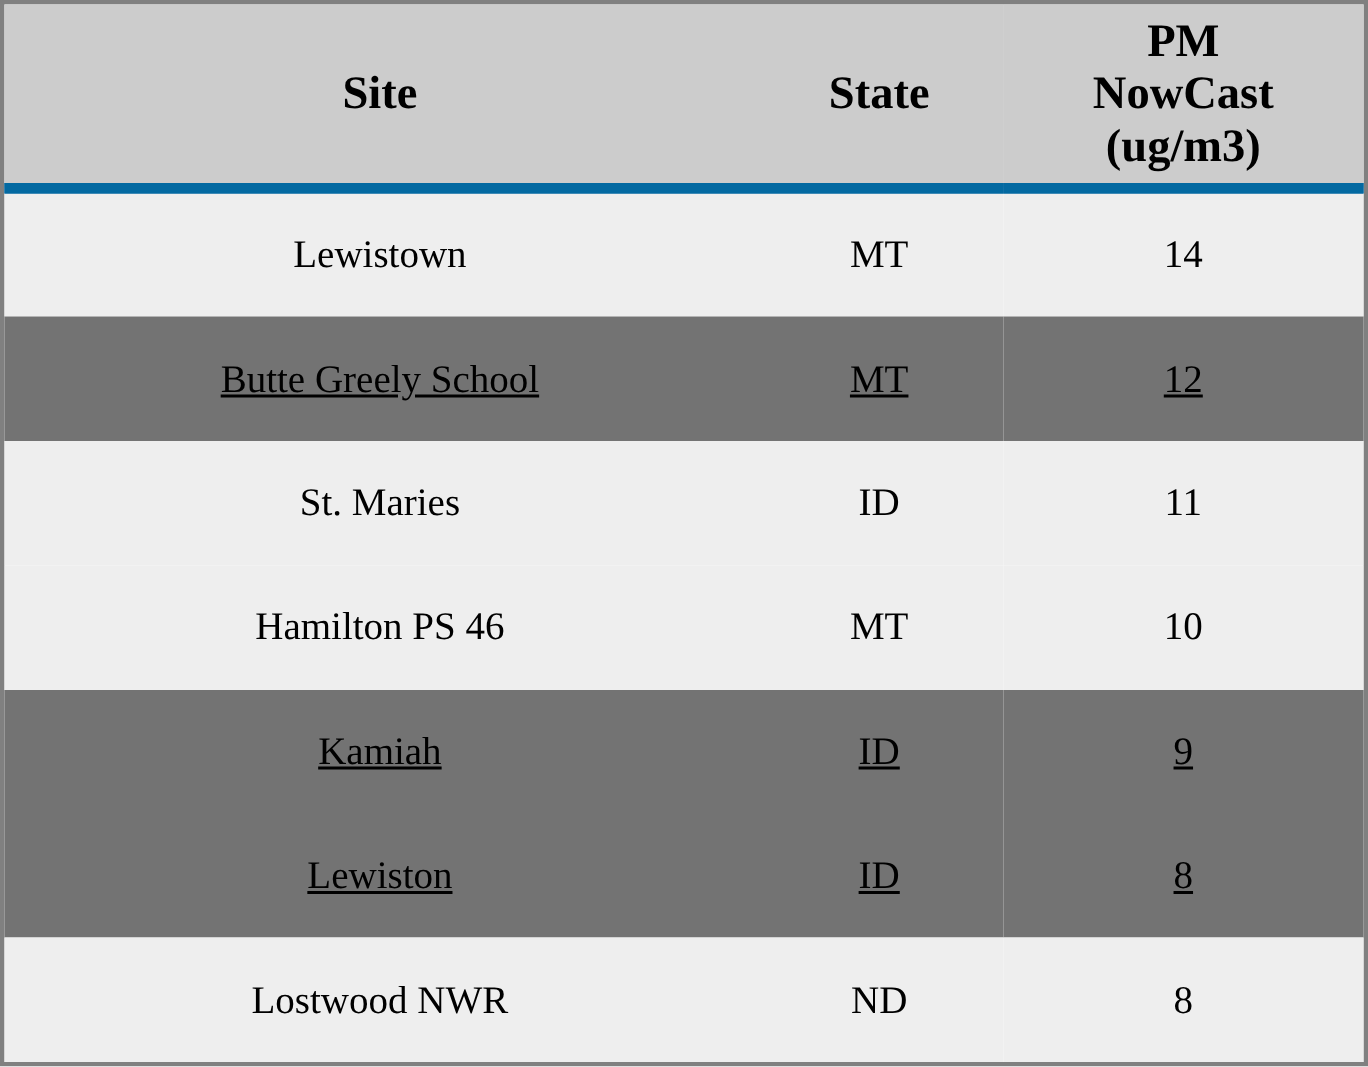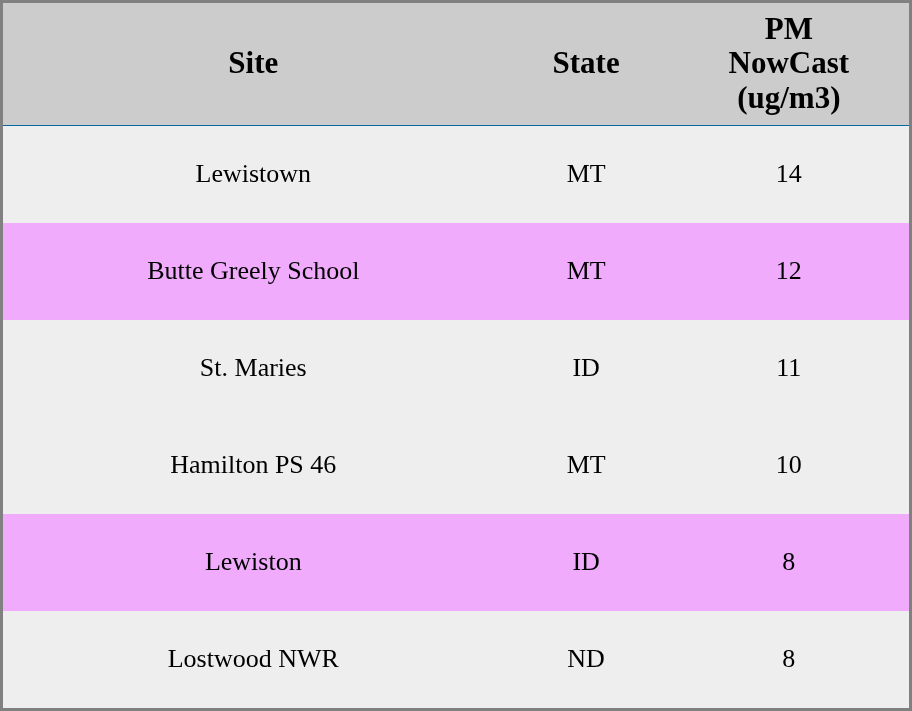--- a/index.html
+++ b/index.html
@@ -24,21 +24,21 @@
     width: 100%;
     height: 100%;
     border-collapse: collapse;
     table-layout: fixed;
   }
   thead tr.header-row {
     background: #cccccc;
   }
   thead th {
     background: #cccccc;
-    border-bottom: 1px solid #0369a1;
+    border-bottom: 7px solid #0369a1;
     font-family: "Liberation Serif", serif;
     font-weight: bold;
     font-size: 31px;
     color: #000000;
     text-align: center;
     vertical-align: middle;
     padding: 6px 4px;
     line-height: 1.12;
     height: 122px;
     box-sizing: border-box;
@@ -53,21 +53,22 @@
     text-align: center;
     vertical-align: middle;
     padding: 12px;
     height: 58px;
     border: none;
   }
   tbody tr.row-odd td {
     background: #eeeeee;
   }
   tbody tr.row-even td {
-    background: #f0abfc;
+    background: #737373;
+    text-decoration: underline;
   }
   .pm-stack {
     display: block;
   }
 </style>
 </head>
 <body>
 
 <div class="table-frame">
   <table class="data-table">
@@ -97,20 +98,25 @@
         <td>St. Maries</td>
         <td>ID</td>
         <td>11</td>
       </tr>
       <tr class="row-odd">
         <td>Hamilton PS 46</td>
         <td>MT</td>
         <td>10</td>
       </tr>
       <tr class="row-even">
+        <td>Kamiah</td>
+        <td>ID</td>
+        <td>9</td>
+      </tr>
+      <tr class="row-even">
         <td>Lewiston</td>
         <td>ID</td>
         <td>8</td>
       </tr>
       <tr class="row-odd">
         <td>Lostwood NWR</td>
         <td>ND</td>
         <td>8</td>
       </tr>
     </tbody>

